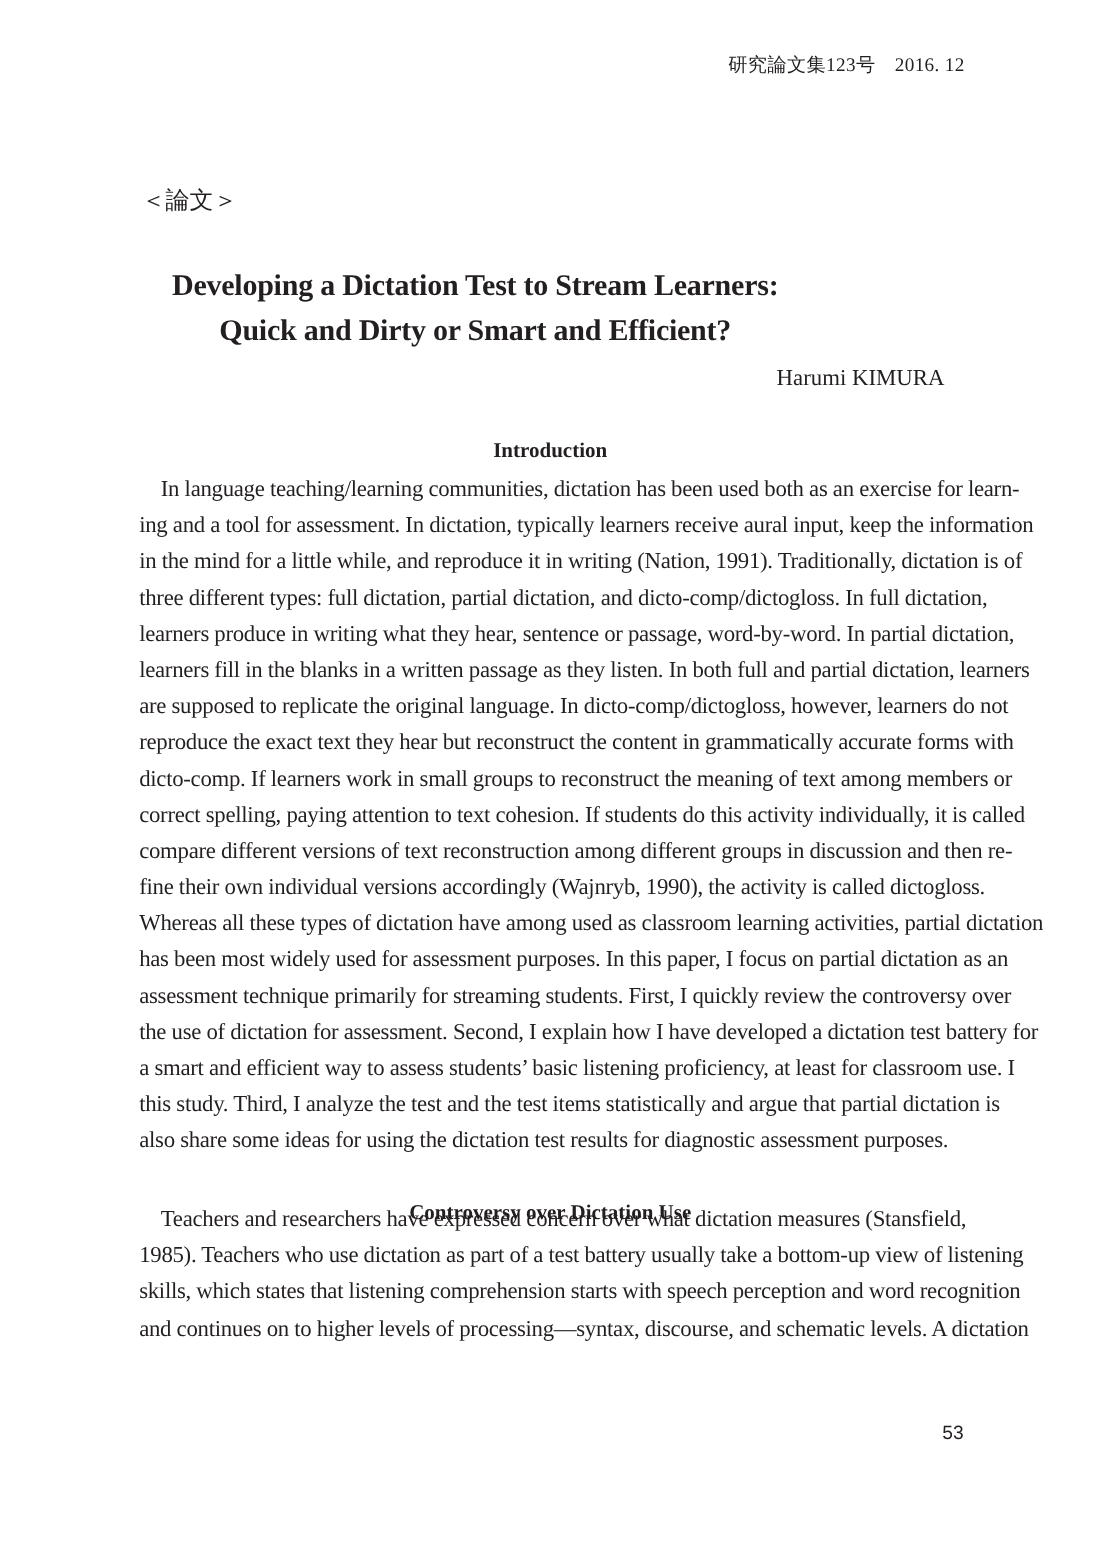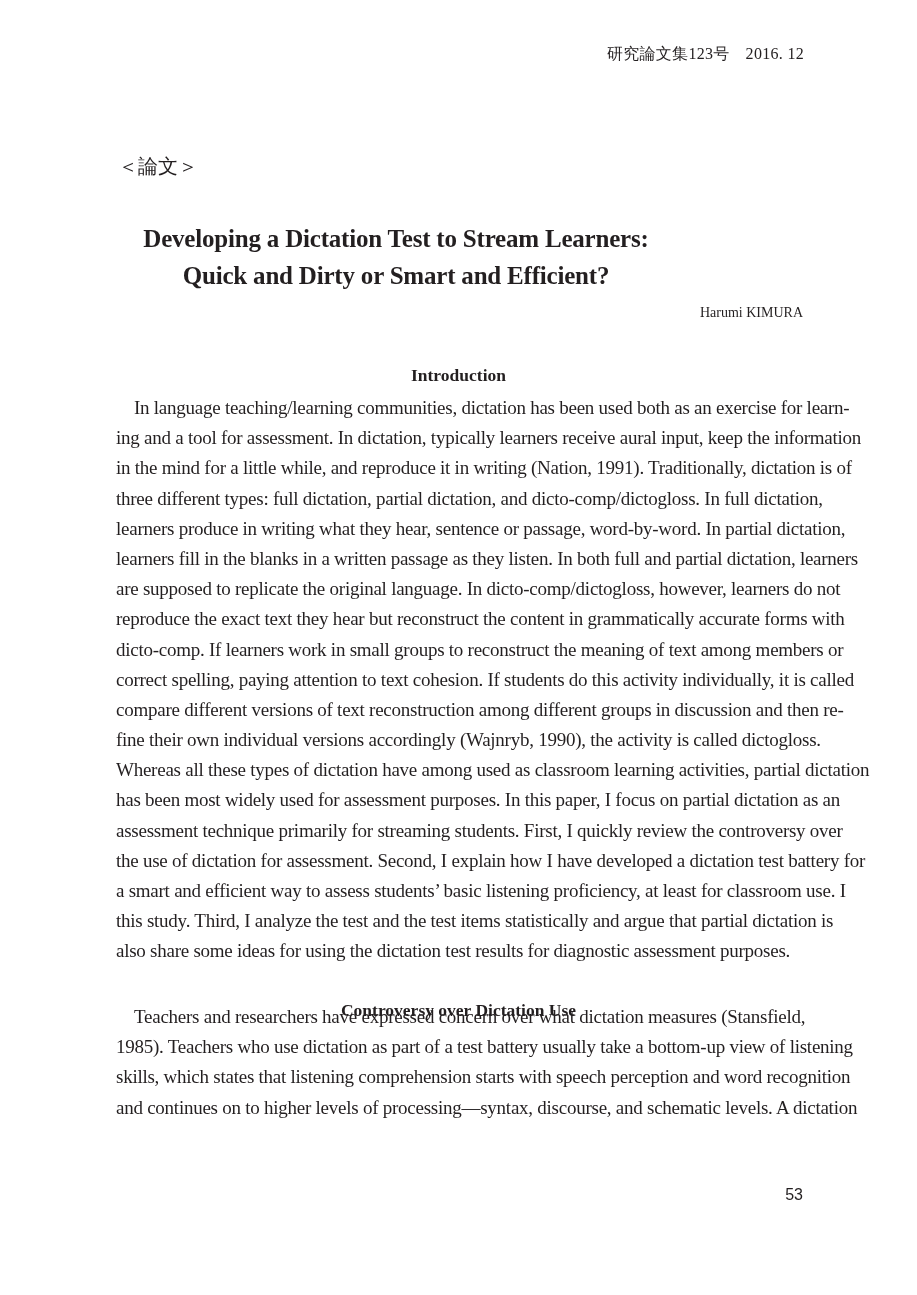--- a/index.html
+++ b/index.html
@@ -3,21 +3,21 @@
 <meta charset="utf-8">
 <style>
   html, body { margin: 0; padding: 0; background: #ffffff; }
   body { width: 917px; height: 1295px; position: relative; overflow: hidden;
          font-family: "Liberation Serif", "DejaVu Serif", serif; color: #231f20; }
   .running-header { position: absolute; top: 44px; right: 113px; font-size: 16px; letter-spacing: 0.3px; }
   .running-header .date { margin-left: 16px; }
   .category { position: absolute; top: 153px; left: 118px; font-size: 20px; }
   .title { position: absolute; top: 202px; left: 0; width: 792px; text-align: center;
            font-weight: bold; font-size: 25px; line-height: 37px; letter-spacing: -0.2px; margin-top: 18px; }
-  .author { position: absolute; top: 305px; right: 114px; font-size: 14px; }
+  .author { position: absolute; top: 305px; right: 130px; font-size: 19px; }
   .section-heading { position: absolute; left: 0; width: 917px; text-align: center;
                      font-weight: bold; font-size: 17.5px; }
   .h-intro { top: 365px; }
   .h-controversy { top: 1000px; }
   .para { position: absolute; left: 116px; width: 686px; font-size: 19px; }
   .para .line { height: 30.2px; line-height: 30.2px; text-align: justify; text-align-last: justify;
                 white-space: nowrap; overflow: visible; letter-spacing: -0.25px; }
   .para .line.indent { padding-left: 18px; }
   .para .line.last { text-align-last: left; }
   .p-intro { top: 393px; }

